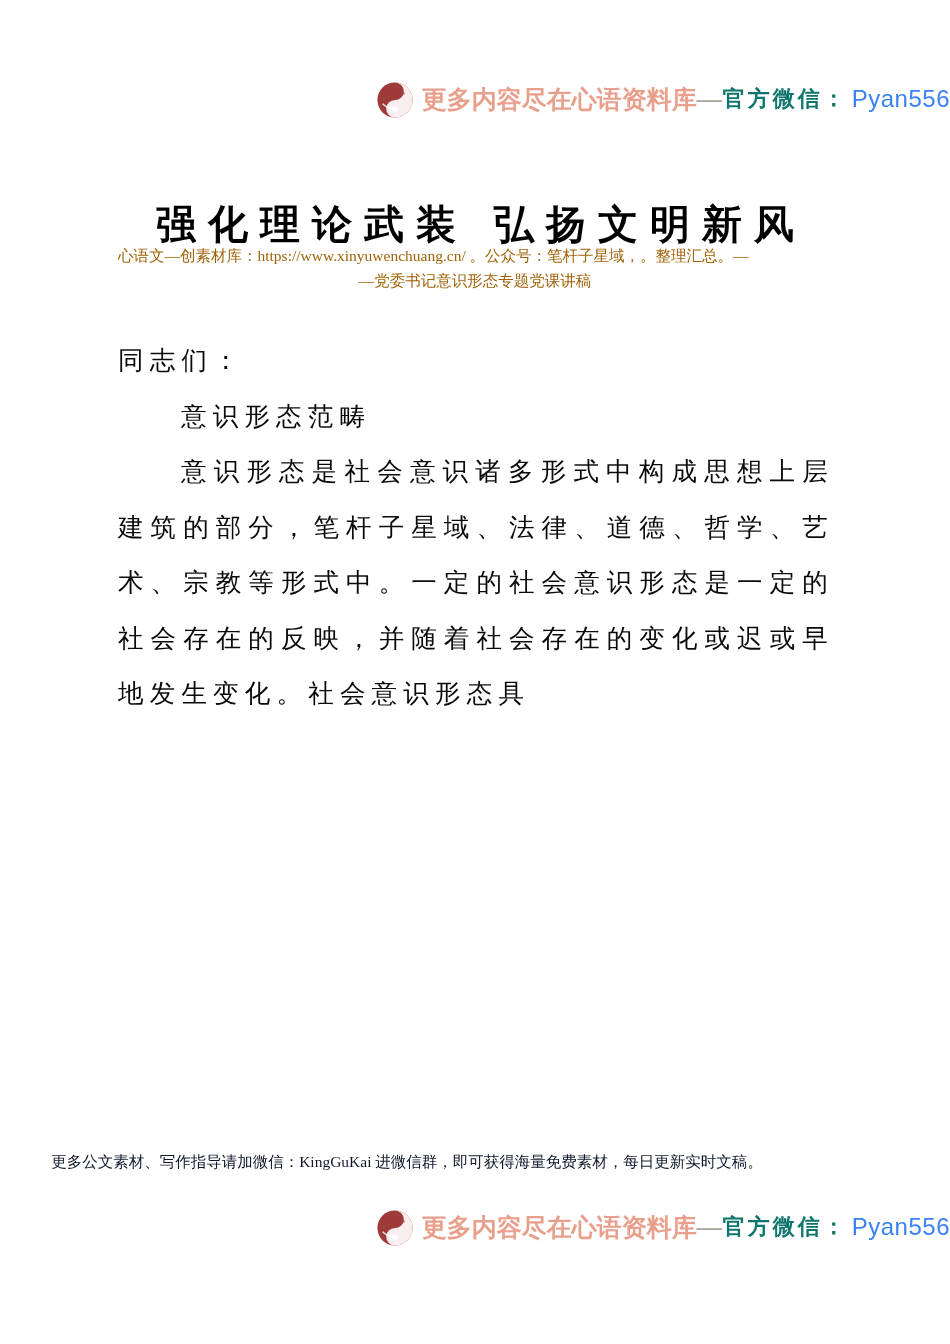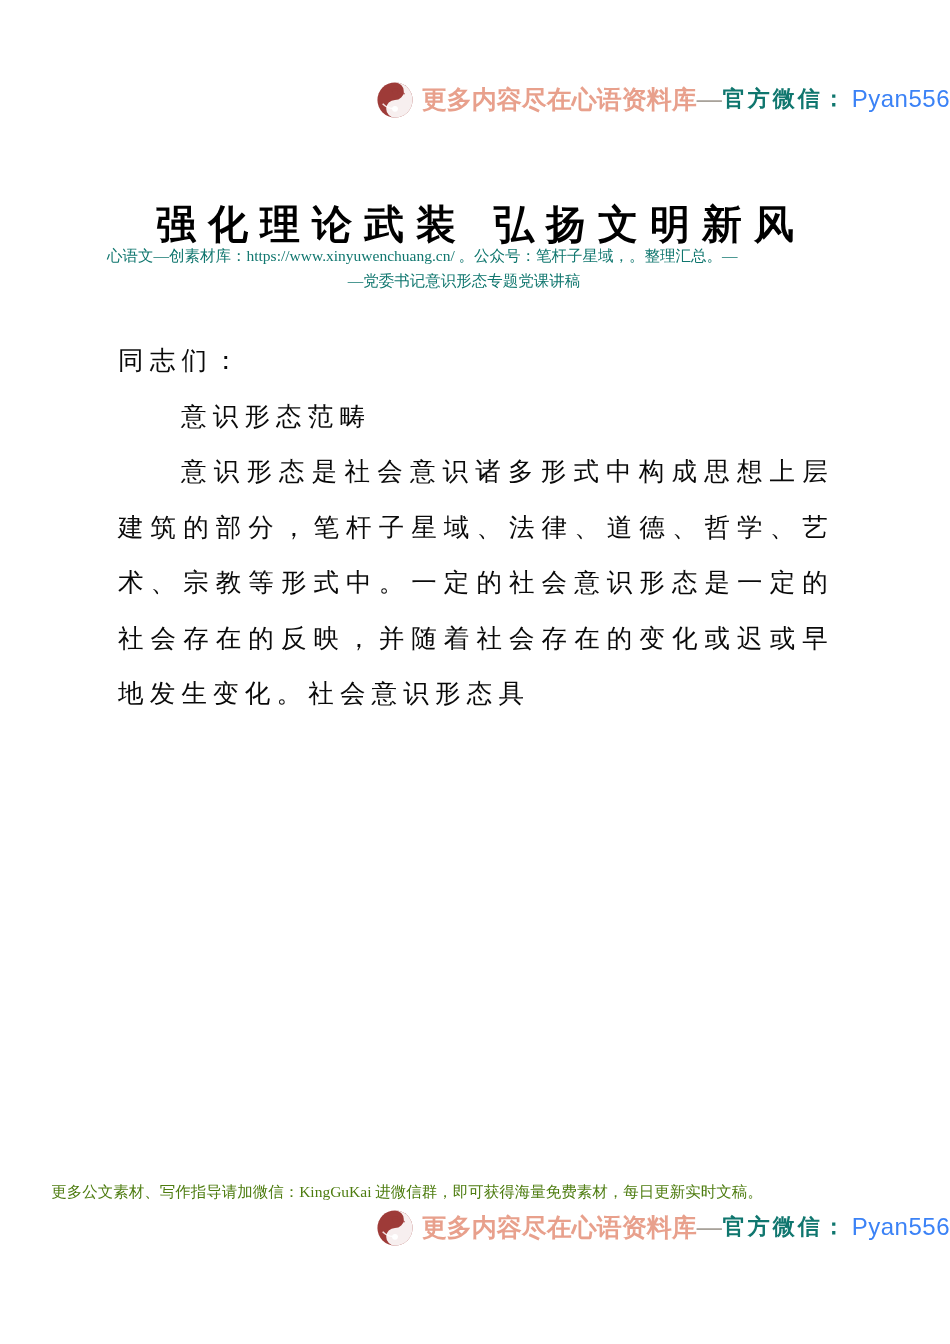--- a/index.html
+++ b/index.html
@@ -90,27 +90,27 @@
     color: #000000;
     text-indent: 12px;
     line-height: 52px;
     margin-top: 12px;
   }
 
   
   .subtitle-block {
     position: absolute;
     top: 243px;
-    left: 107px;
+    left: 118px;
     width: 714px;
     text-align: center;
     font-family: "Liberation Serif", "DejaVu Serif", serif;
     font-size: 15.5px;
     line-height: 25px;
-    color: #0f766e;
+    color: #a16207;
   }
   .subtitle-line1 {
     text-align: left;
     white-space: nowrap;
   }
   .subtitle-line2 {
     text-align: center;
   }
 
   
@@ -132,27 +132,27 @@
     white-space: pre-wrap;
     word-break: break-all;
   }
   .para.indent {
     text-indent: 63px;
   }
 
   
   .promo-note {
     position: absolute;
-    top: 1182px;
+    top: 1152px;
     left: 0;
     width: 814px;
     text-align: center;
     font-family: "Liberation Serif", "DejaVu Serif", serif;
     font-size: 15.5px;
-    color: #4d7c0f;
+    color: #0f172a;
     letter-spacing: 0px;
     white-space: nowrap;
   }
 </style>
 </head>
 <body>
 
 <div class="page">
 
   <div class="watermark watermark-top">

